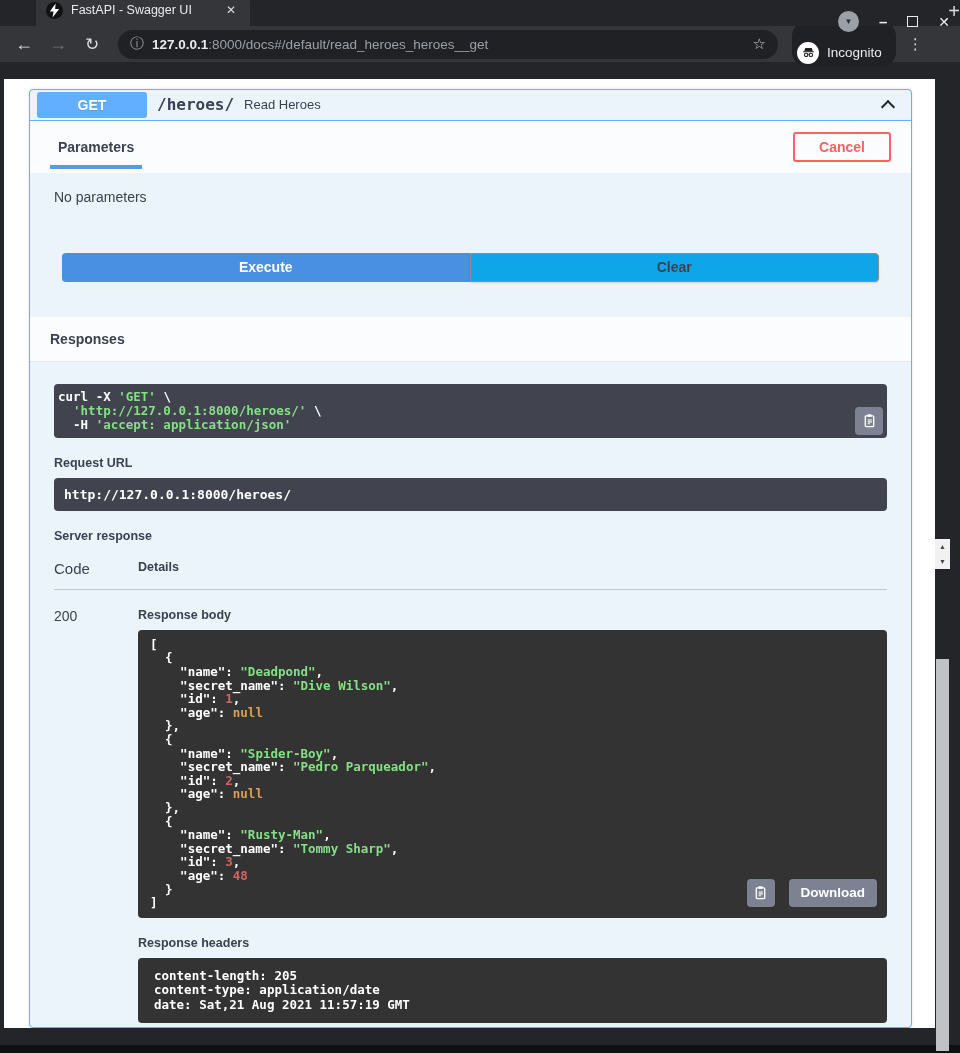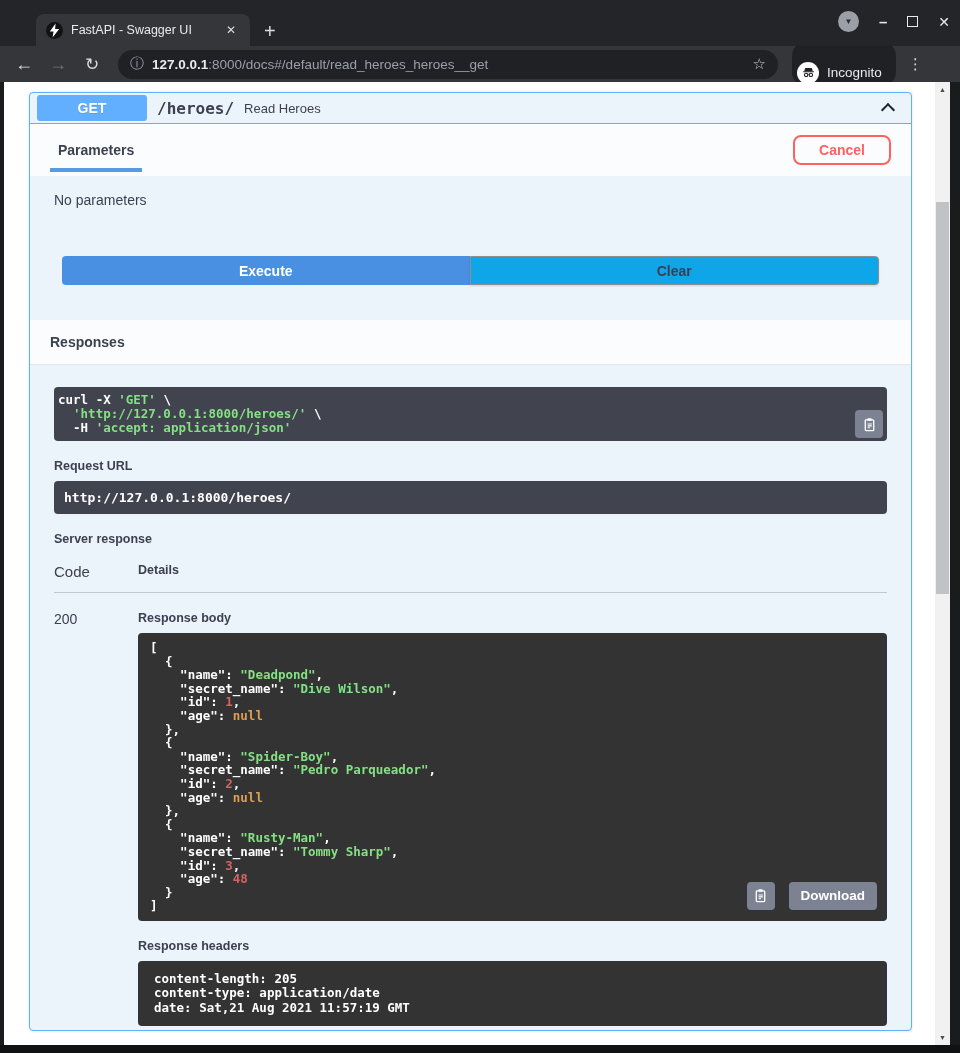--- a/index.html
+++ b/index.html
@@ -8,21 +8,21 @@
     --section-bg:#fafcfe; --text:#3b4151; --code-bg:#41444e; --body-bg:#333333;
     --tok-string:#85e085; --tok-number:#d36363; --tok-literal:#dd9e54;
     --btn-gray:#7d8293; --frame:#242528; --toolbar:#35363a; --pill:#202124;
     --tab-underline:#569be4;
   }
   html,body{ width:960px; height:1053px; }
   body{ font-family:"Liberation Sans", sans-serif; background:var(--frame); }
   .window{ width:960px; height:1053px; display:flex; flex-direction:column; overflow:hidden; background:var(--frame); }
 
   
-  .frame-top{ height:46px; background:var(--frame); position:relative; display:flex; align-items:flex-end; }
+  .frame-top{ height:26px; background:var(--frame); position:relative; display:flex; align-items:flex-end;justify-content:space-between; }
   .tab{ margin-left:36px; width:214px; height:32px; background:var(--toolbar); border-radius:8px 8px 0 0;
         display:flex; align-items:center; padding:0 10px; gap:8px; }
   .favicon{ width:17px; height:17px; flex:0 0 auto; }
   .tab-title{ color:#e8eaed; font-size:12.5px; flex:1; white-space:nowrap; overflow:hidden; }
   .tab-close{ color:#dadce0; font-size:12px; padding:1px 4px; border-radius:50%; }
   .new-tab{ color:#dadce0; font-size:20px; font-weight:400; margin:0 0 5px 14px; line-height:1; }
   .win-controls{ position:absolute; right:10px; top:11px; display:flex; align-items:center; gap:20px; }
   .caret-circle{ width:21px; height:21px; border-radius:50%; background:#9aa0a6; color:#2b2c2f;
         font-size:8px; display:flex; align-items:center; justify-content:center; }
   .min-btn{ color:#e8eaed; font-size:15px; font-weight:700; line-height:1; }
@@ -41,21 +41,21 @@
   .url-host{ color:#e8eaed; font-weight:700; }
   .url-rest{ color:#9aa0a6; font-weight:400; }
   .star-ic{ color:#c7cacd; font-size:15px; }
   .incognito-pill{ background:var(--pill); border-radius:15px; height:46px; display:flex; align-items:center;
            gap:8px; padding:17px 14px 0 5px; margin-left:8px; }
   .incog-circle{ width:22px; height:22px; border-radius:50%; background:#fff; display:flex; align-items:center; justify-content:center; }
   .incognito-label{ color:#e8eaed; font-size:13.5px; }
   .menu-ic{ color:#dadce0; font-size:15px; padding:0 6px; letter-spacing:0; }
 
   
-  .page-row{ flex:1; display:flex; min-height:0; }
+  .page-row{ flex:1; display:flex; min-height:0;align-items:center; }
   .left-edge{ width:4px; background:#1a1b1d; }
   .page{ flex:1; background:#ffffff; overflow:hidden; color:var(--text); }
   .right-edge{ width:10px; background:#1a1b1d; }
   .bottom-bar{ height:8px; background:#101113; }
 
   
   .scrollbar{ width:15px; background:#f1f1f2; position:relative; display:flex; flex-direction:column;
               justify-content:space-between; align-items:center; }
   .scroll-arrow{ color:#4a4a4c; font-size:7px; padding:4px 0; }
   .scroll-thumb{ position:absolute; top:120px; left:1px; width:13px; height:392px; background:#c1c2c5; }
@@ -74,21 +74,21 @@
             transform:rotate(225deg); margin:4px 8px 0 0; }
 
   .section-header{ background:var(--section-bg); height:52px; display:flex; align-items:center;
             justify-content:space-between; padding:0 20px; }
   .section-header.responses-hdr{ height:45px; border-bottom:1px solid #e3e7ec; }
   .tab-item{ position:relative; padding:0 8px; }
   .tab-item:after{ content:""; position:absolute; left:0; right:0; bottom:-13px; height:4px;
             background:var(--tab-underline); }
   .section-title{ font-size:14px; font-weight:700; color:var(--text); }
   .cancel-btn{ background:transparent; border:2px solid var(--cancel); color:var(--cancel);
-            font-weight:700; font-size:14px; border-radius:8px; padding:5px 24px; font-family:inherit; }
+            font-weight:700; font-size:14px; border-radius:3px; padding:5px 24px; font-family:inherit; }
 
   .params-body{ padding:16px 24px 12px; }
   .no-params{ font-size:14px; color:var(--text); }
 
   .execute-wrapper{ padding:36px 32px 35px; display:flex; }
   .execute-btn{ flex:1; height:29px; background:var(--execute); color:#fff; font-weight:700; font-size:14px;
             border:none; border-radius:4px 0 0 4px; font-family:inherit; }
   .clear-btn{ flex:1; height:29px; background:#0ea5e9; color:var(--text); font-weight:700; font-size:14px;
             border:1px solid #8e8e8e; border-radius:0 4px 4px 0; box-shadow:0 1px 2px rgba(0,0,0,.15); font-family:inherit; }
 

